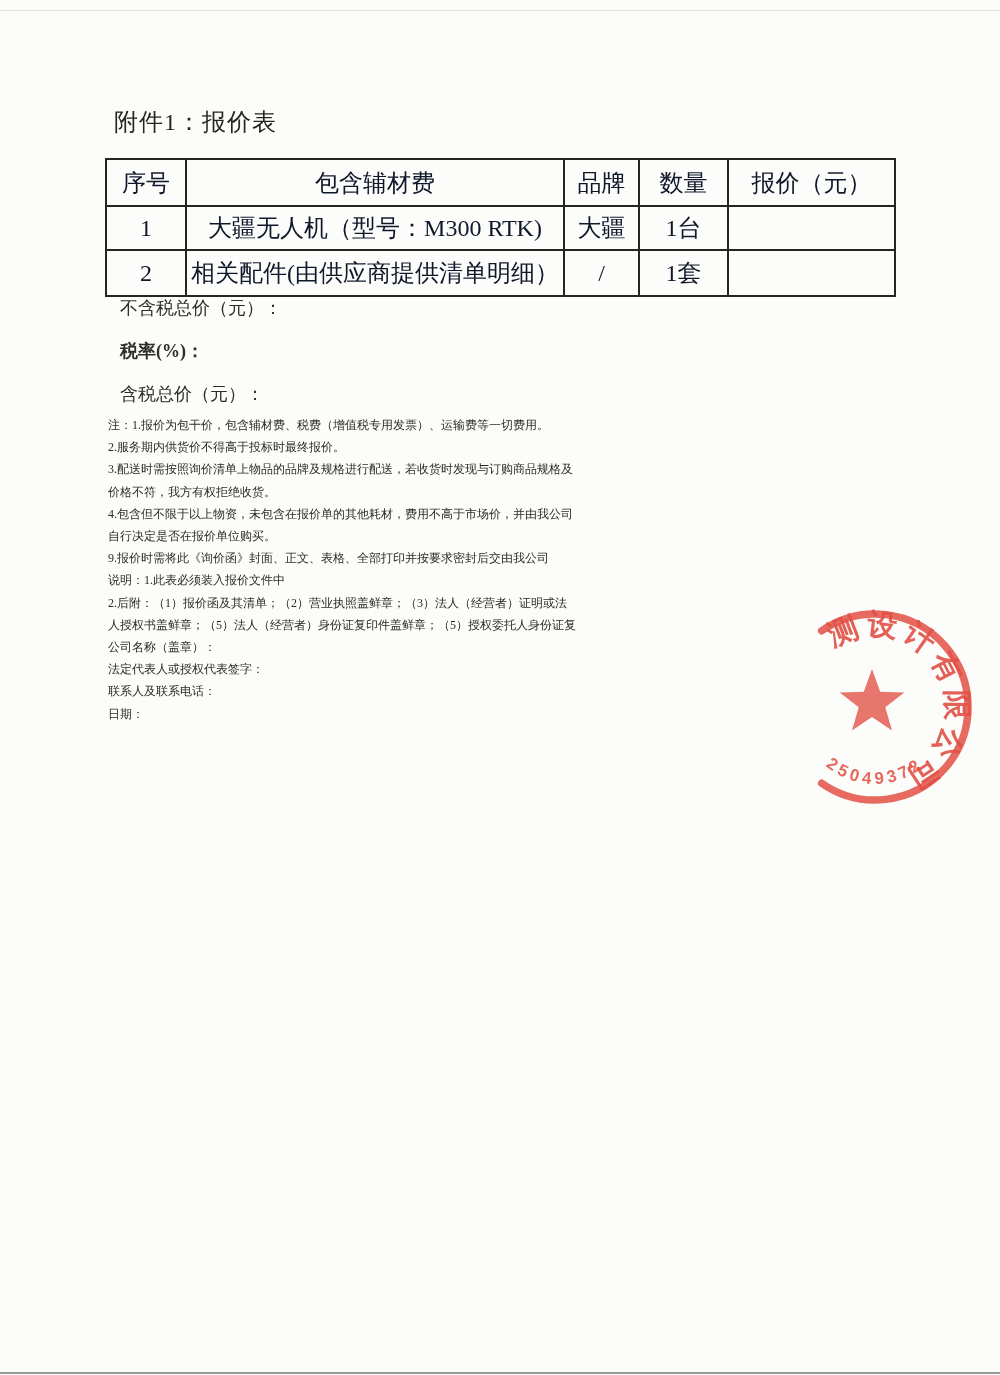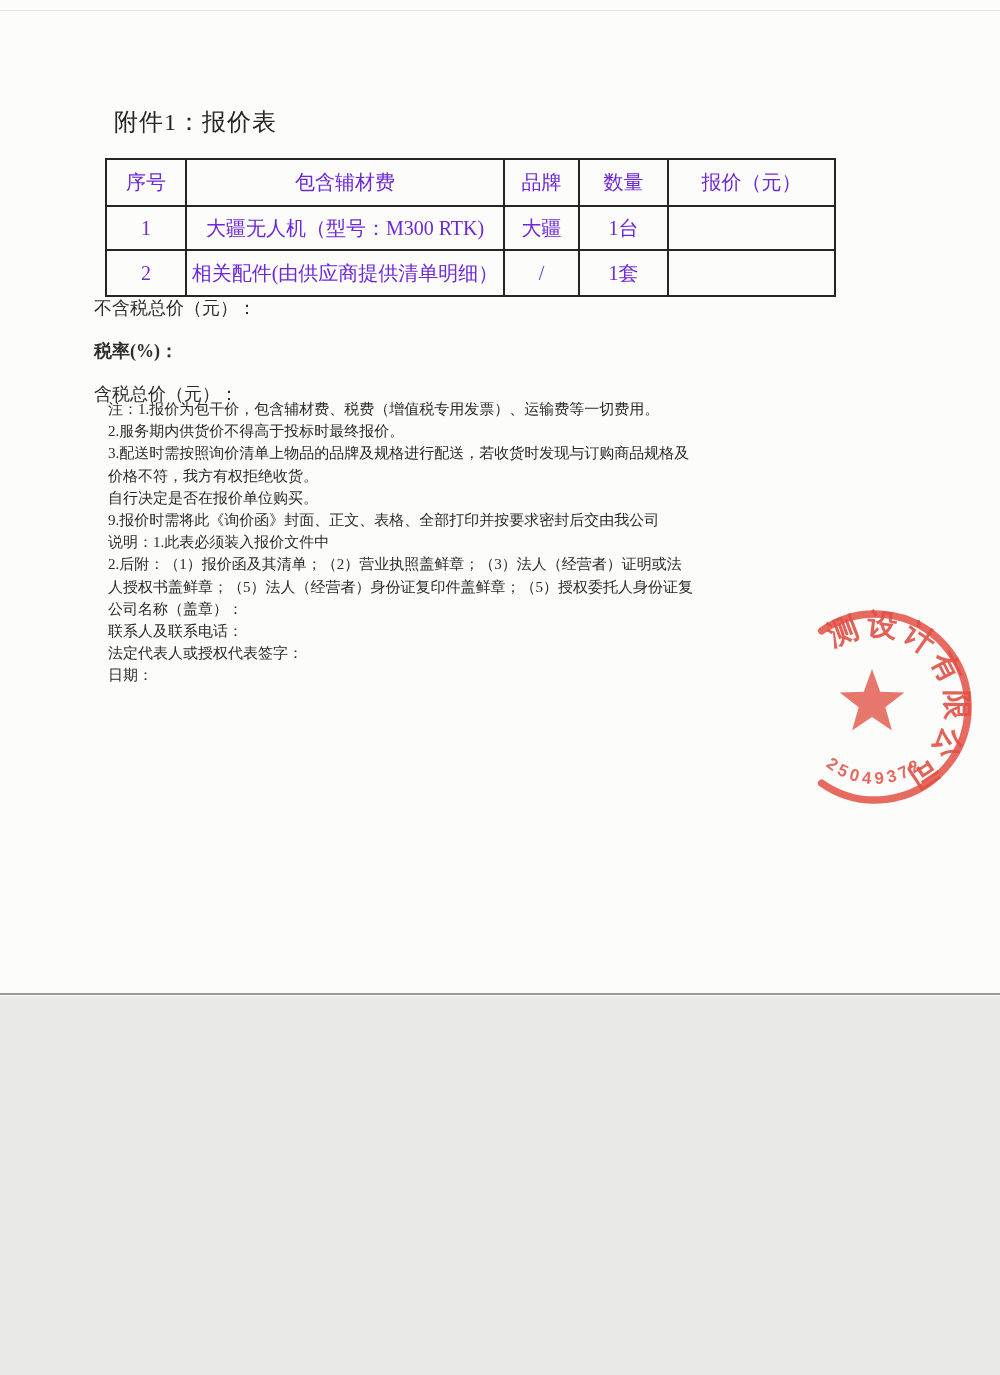--- a/index.html
+++ b/index.html
@@ -1,19 +1,19 @@
 <!DOCTYPE html>
 <html><head>
 <meta charset="utf-8">
 <style>
   * { margin:0; padding:0; box-sizing:border-box; }
   html,body { background:#e9e9e7; }
   .page {
     position:relative;
-    width:1000px; height:996px;
+    width:1000px; height:1375px;
     margin:0 auto;
     background:#fcfcfa;
     overflow:hidden;
     font-family:"Liberation Serif","DejaVu Serif",serif;
     color:#2e2d2b;
   }
   .scan-edge-top {
     position:absolute; left:0; top:10px; width:100%; height:1px;
     background:#e3e3e0;
   }
@@ -21,38 +21,38 @@
     position:absolute; left:0; bottom:1px; width:100%; height:2px;
     background:#9a9a96;
   }
   .doc-title {
     position:absolute; left:114px; top:106px;
     font-size:24px; letter-spacing:1px; color:#262524;
   }
   table.quote {
     position:absolute; left:105px; top:158px;
     border-collapse:collapse; table-layout:fixed;
-    font-size:20px; color:#6d28d9;
+    font-size:24px; color:#0f172a;
   }
   table.quote td {
     border:2px solid #262524;
     text-align:center; vertical-align:middle;
     padding:0 4px;
     overflow:hidden; white-space:nowrap;
   }
   tr.h-row  td { height:47px; }
   tr.r1-row td { height:44px; }
   tr.r2-row td { height:46px; }
-  .totals-line { position:absolute; left:94px; font-size:18px; white-space:nowrap; }
+  .totals-line { position:absolute; left:120px; font-size:18px; white-space:nowrap; }
   .t1 { top:296px; }
   .t2 { top:339px;font-weight:bold; }
   .t3 { top:382px; }
   .notes-block {
-    position:absolute; left:108px; top:398px; width:760px;
-    font-size:15px; line-height:22.2px; color:#2b2a28;
+    position:absolute; left:108px; top:414px; width:760px;
+    font-size:12px; line-height:22.2px; color:#2b2a28;
   }
   .notes-block div { white-space:nowrap; }
   .stamp {
     position:absolute; left:753px; top:585px;
     width:244px; height:244px;
     pointer-events:none;
     opacity:0.88;
   }
   .stamp text {
     font-family:"Liberation Sans","DejaVu Sans",sans-serif;
@@ -104,28 +104,29 @@
 
   <div class="totals-line t1">不含税总价（元）：</div>
   <div class="totals-line t2">税率(%)：</div>
   <div class="totals-line t3">含税总价（元）：</div>
 
   <div class="notes-block">
     <div>注：1.报价为包干价，包含辅材费、税费（增值税专用发票）、运输费等一切费用。</div>
     <div>2.服务期内供货价不得高于投标时最终报价。</div>
     <div>3.配送时需按照询价清单上物品的品牌及规格进行配送，若收货时发现与订购商品规格及</div>
     <div>价格不符，我方有权拒绝收货。</div>
+    <div>4.包含但不限于以上物资，未包含在报价单的其他耗材，费用不高于市场价，并由我公司</div>
     <div>自行决定是否在报价单位购买。</div>
     <div>9.报价时需将此《询价函》封面、正文、表格、全部打印并按要求密封后交由我公司</div>
     <div>说明：1.此表必须装入报价文件中</div>
     <div>2.后附：（1）报价函及其清单；（2）营业执照盖鲜章；（3）法人（经营者）证明或法</div>
     <div>人授权书盖鲜章；（5）法人（经营者）身份证复印件盖鲜章；（5）授权委托人身份证复</div>
     <div>公司名称（盖章）：</div>
+    <div>法定代表人或授权代表签字：</div>
     <div>联系人及联系电话：</div>
-    <div>法定代表人或授权代表签字：</div>
     <div>日期：</div>
   </div>
 
   <svg class="stamp" viewBox="-122 -122 244 244" xmlns="http://www.w3.org/2000/svg">
     <defs>
       <path id="arcTop" d="M -41.3 -59.0 A 72 72 0 1 1 -24.6 67.7" fill="none"></path>
       <path id="arcBottom" d="M -49.5 59.0 A 77 77 0 0 0 49.5 59.0" fill="none"></path>
     </defs>
     <g>
 

